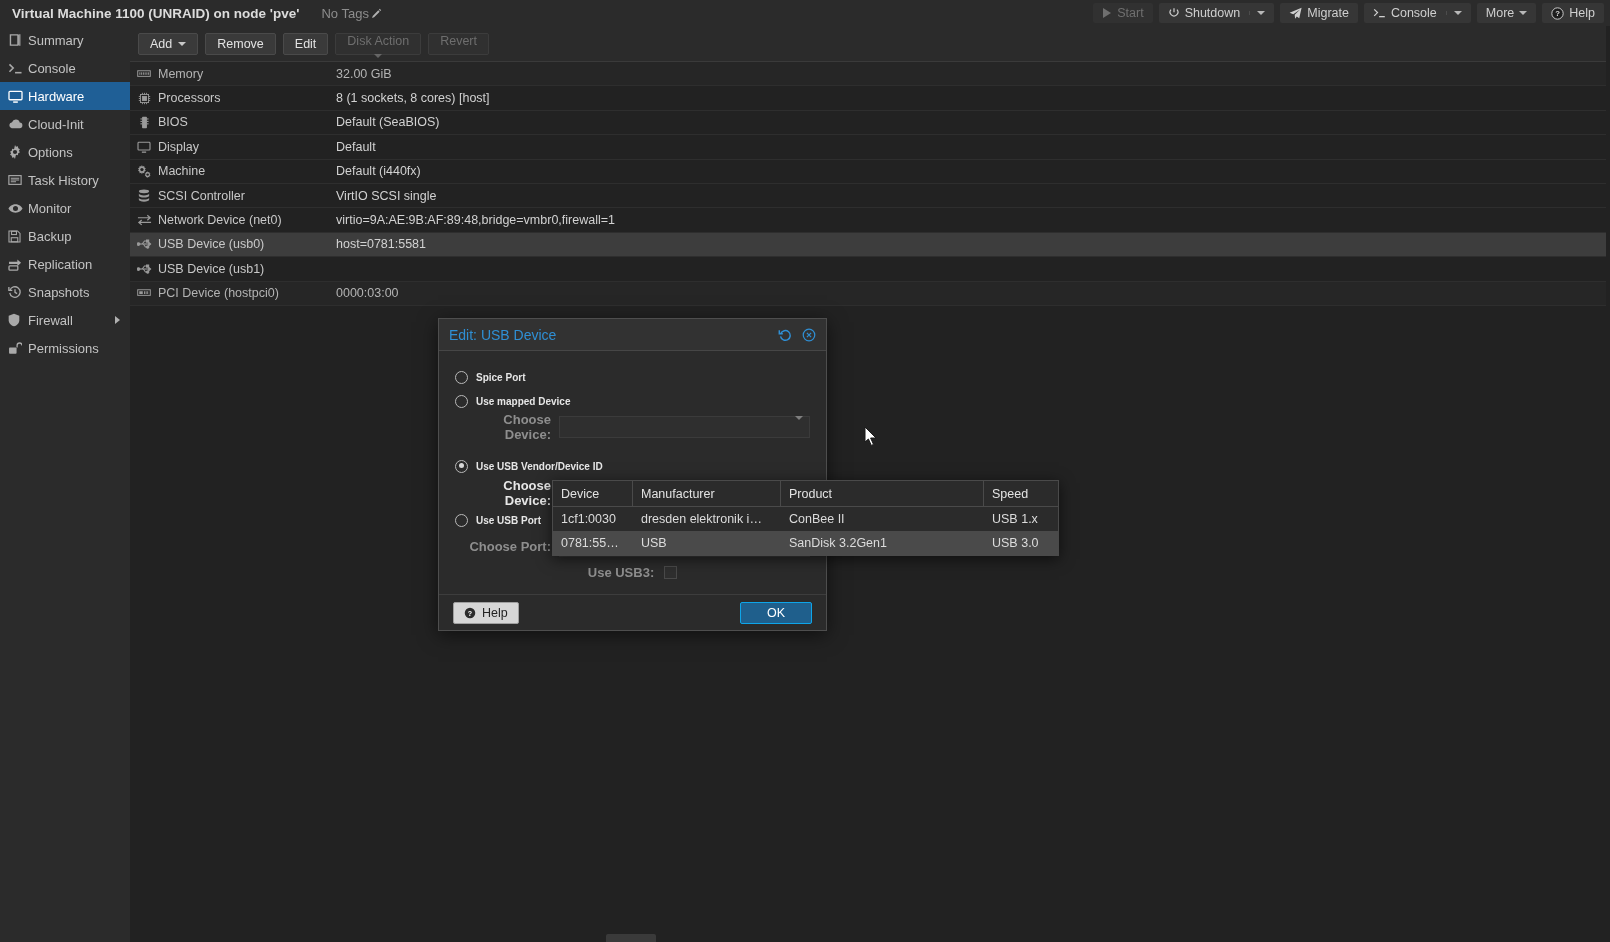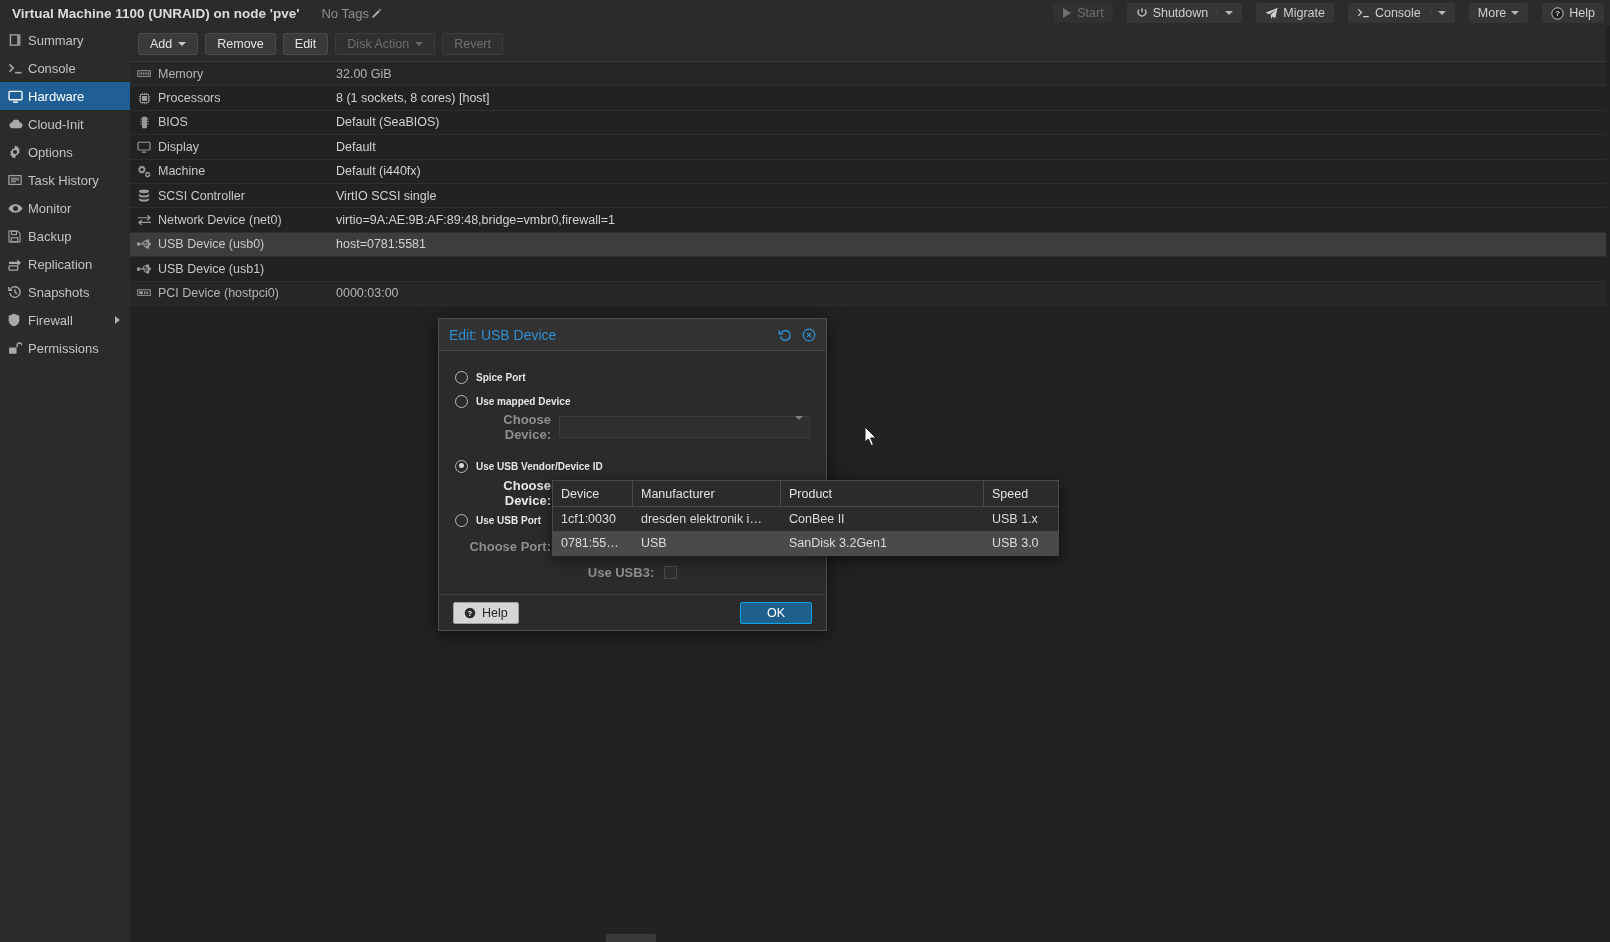--- a/index.html
+++ b/index.html
@@ -20,21 +20,21 @@
   }
   .topbar-title {
     font-size: 13.5px; font-weight: bold; color: #dcdcdc;
     margin-left: 12px; white-space: nowrap;
   }
   .topbar-tags {
     margin-left: 22px; color: #8d8d8d; font-size: 13px;
     display: flex; align-items: center; gap: 2px;
   }
   .topbar-spacer { flex: 1; }
-  .topbtns { display: flex; align-items: flex-start; gap: 14px; padding-right: 6px; }
+  .topbtns { display: flex; align-items: flex-start; gap: 6px; padding-right: 6px; }
   .tbtn {
     height: 20px; display: flex; align-items: center; gap: 5px;
     padding: 0 9px; border-radius: 2px;
     background: #363636; color: #cfcfcf; font-size: 12.5px;
     border: none; white-space: nowrap;
   }
   .tbtn.disabled { color: #6f6f6f; background: #313131; }
   .tbtn .split {
     border-left: 1px solid #4c4c4c; margin-left: 4px; padding-left: 7px;
     display: flex; align-items: center;
@@ -76,21 +76,21 @@
   .toolbar {
     height: 36px; display: flex; align-items: center; gap: 7px;
     padding-left: 8px; background: #2b2b2b;
     border-bottom: 1px solid #3a3a3a;
   }
   .tb-btn {
     height: 22px; display: flex; align-items: center; gap: 6px;
     padding: 0 11px; background: #3a3a3a; color: #e2e2e2;
     border: 1px solid #4a4a4a; border-radius: 2px; font-size: 12.5px;
   }
-  .tb-btn.disabled { color: #6e6e6e; background: #303030; border-color: #3c3c3c; }
+  .tb-btn.disabled { color: #6e6e6e; background: #303030; border-color: #3c3c3c; flex-direction: column; }
 
   
   .hwtable { width: 100%; }
   .hw-row {
     height: 24.4px; display: flex; align-items: center;
     border-bottom: 1px solid #2e2e2e; font-size: 12.5px; color: #cfcfcf;
   }
   .hw-row.alt { background: #262626; }
   .hw-row.sel { background: #3d3d3d; }
   .hw-ico {

